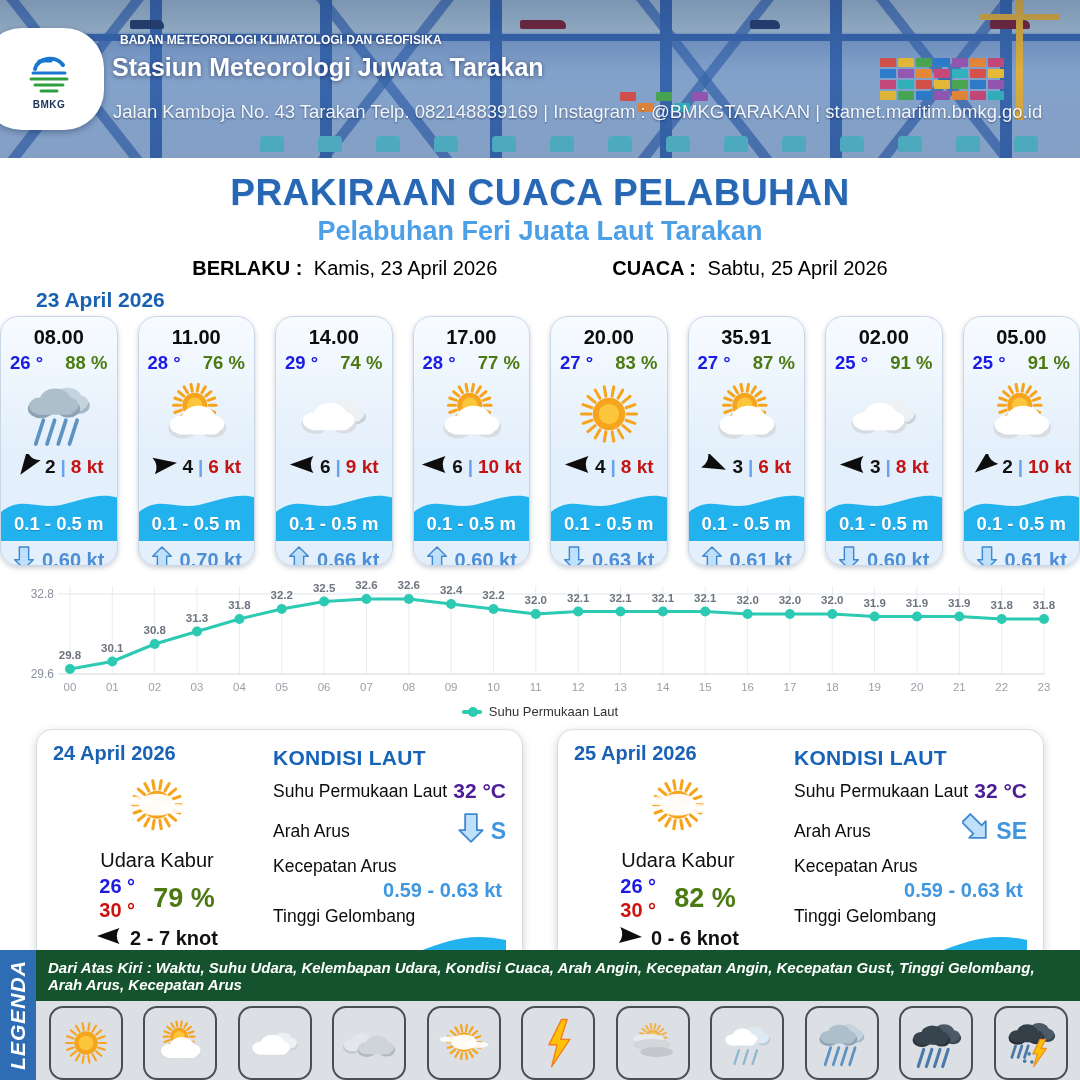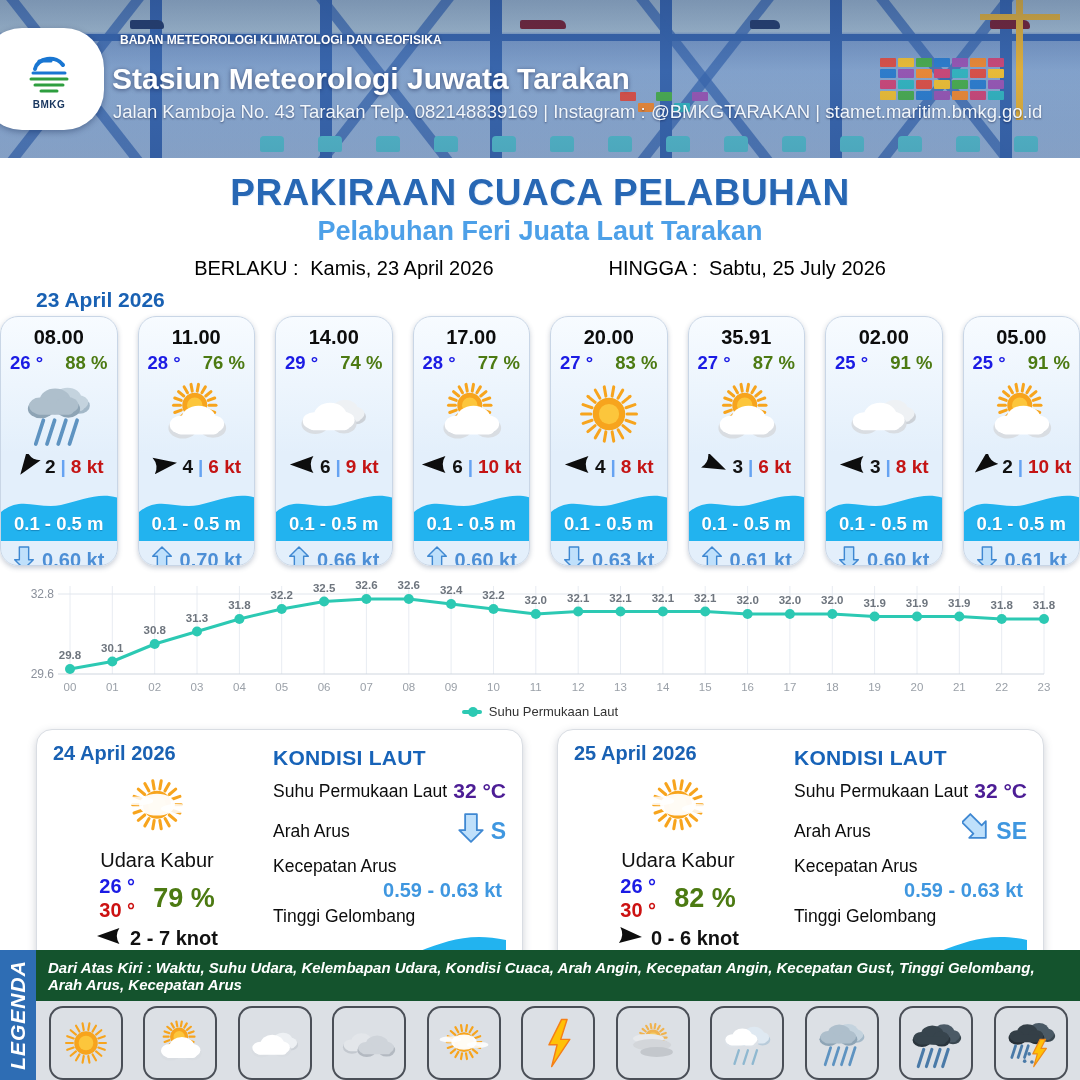--- a/index.html
+++ b/index.html
@@ -15,32 +15,32 @@
   .hh-ship{position:absolute;border-radius:2px 6px 2px 2px;}
   .hh-cell{position:absolute;width:16px;height:9px;border-radius:1px;}
   .hh-crane{position:absolute;background:#e8b53a;}
   .hh-overlay{position:absolute;inset:0;background:linear-gradient(180deg,rgba(20,45,100,.28),rgba(20,45,100,.05) 45%,rgba(20,45,100,.18));}
   .logo-pill{position:absolute;left:-18px;top:28px;width:122px;height:102px;background:#ffffff;
     border-radius:40px;display:flex;flex-direction:column;align-items:center;justify-content:center;
     padding-left:12px;box-sizing:border-box;box-shadow:0 2px 6px rgba(0,20,60,.35);}
   .logo-text{font-size:10px;font-weight:bold;color:#17355e;letter-spacing:.5px;margin-top:-2px;}
   .h-agency{position:absolute;left:120px;top:33px;color:#fff;font-weight:bold;font-size:12px;
     text-shadow:0 1px 3px rgba(0,10,50,.5);}
-  .h-station{position:absolute;left:112px;top:62px;color:#fff;font-weight:bold;font-size:30px;
+  .h-station{position:absolute;left:112px;top:53px;color:#fff;font-weight:bold;font-size:25px;
     text-shadow:0 1px 4px rgba(0,10,50,.5);}
   .h-addr{position:absolute;left:113px;top:101px;color:#f1f6fb;font-size:18.5px;
     text-shadow:0 1px 2px rgba(0,10,50,.5);}
 
   
   .title-block{text-align:center;padding-top:14px;}
   .t-main{font-size:37px;font-weight:800;color:#2767b4;letter-spacing:.5px;margin:0;
     text-shadow:1px 1px 0 #e3eefa;}
   .t-sub{font-size:27px;font-weight:bold;color:#4da0e8;margin:2px 0 0 0;}
   .validity{display:flex;justify-content:center;gap:115px;margin-top:10px;font-size:20px;color:#000;}
-  .validity b{font-weight:normal;}
+  .validity b{font-weight:bold;}
   .validity span{margin-left:6px;}
 
   
   .date-label{margin:8px 0 4px 36px;color:#1961b3;font-size:21px;font-weight:bold;}
   .cards{display:flex;justify-content:center;gap:20px;}
   .card{width:120px;height:248px;border-radius:18px;border:1px solid #c9d6e6;
     background:linear-gradient(180deg,#f7fbff 0%,#e3effb 55%,#e3effb 100%);
     box-shadow:0 2px 5px rgba(60,80,110,.28);display:flex;flex-direction:column;align-items:center;
     overflow:hidden;position:relative;}
   .card-time{margin-top:9px;font-size:20px;font-weight:bold;color:#0c0c0c;}
@@ -198,22 +198,22 @@
 
 <section class="title-block">
   <h1 class="t-main">PRAKIRAAN CUACA PELABUHAN</h1>
   <h2 class="t-sub">Pelabuhan Feri Juata Laut Tarakan</h2>
   <div class="validity">
     <div>
       <b>BERLAKU :</b>
       <span>Kamis, 23 April 2026</span>
     </div>
     <div>
-      <b>HINGGA :</b>
-      <span>Sabtu, 25 July 2026</span>
+      <b>CUACA :</b>
+      <span>Sabtu, 25 April 2026</span>
     </div>
   </div>
 </section>
 
 <section>
   <div class="date-label">23 April 2026</div>
   <div class="cards">
       <div class="card">
         <div class="card-time">08.00</div>
         <div class="card-th">

